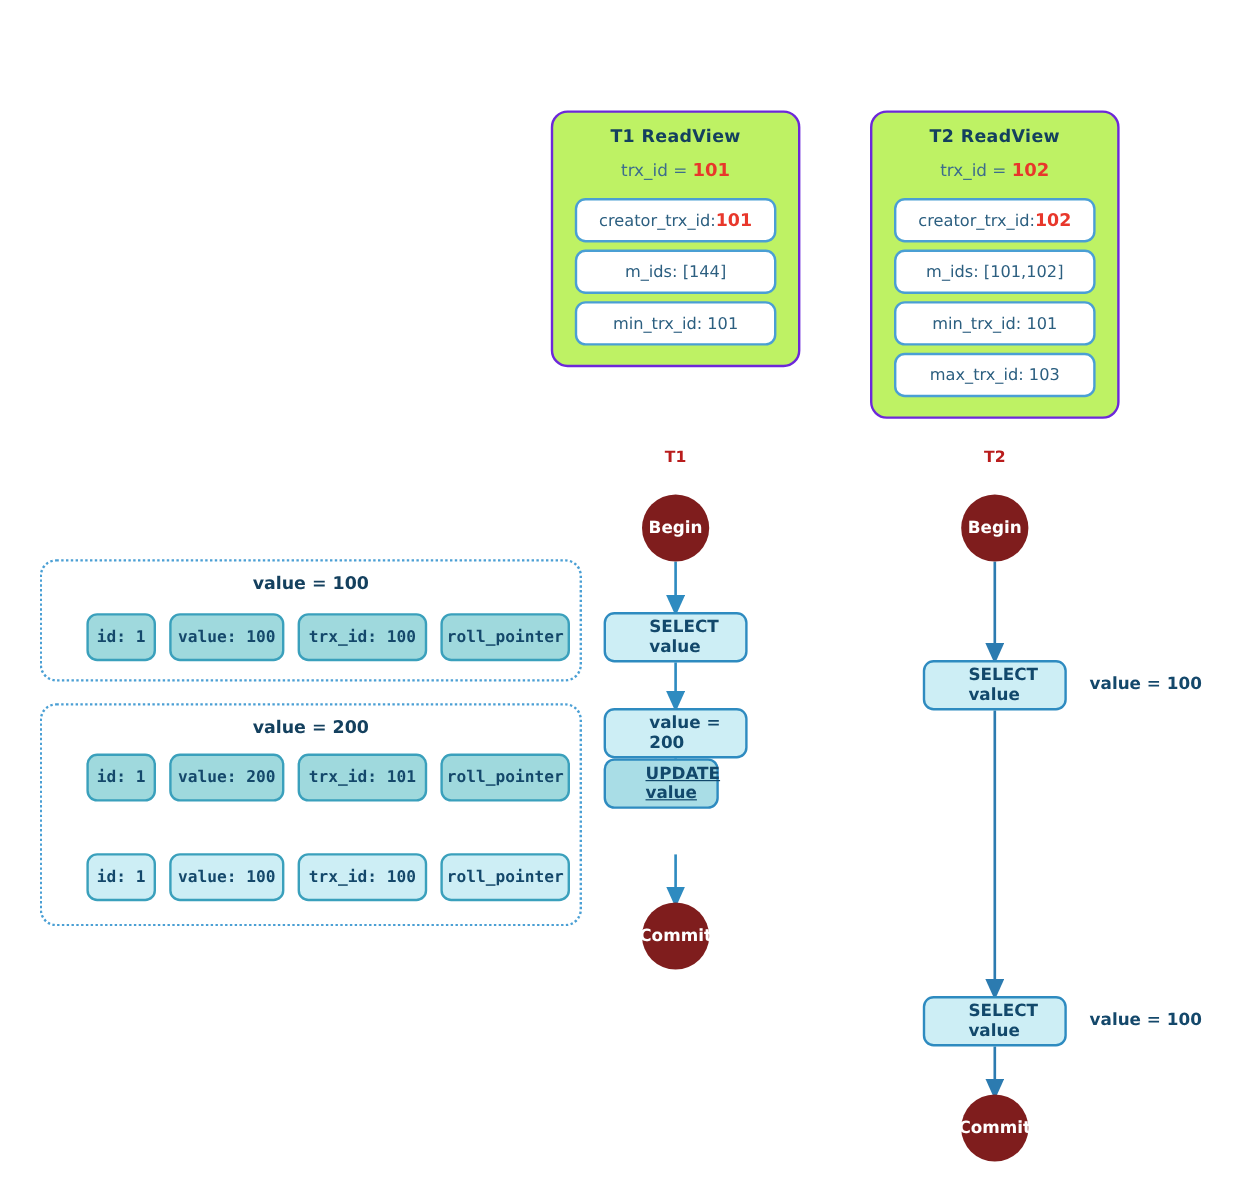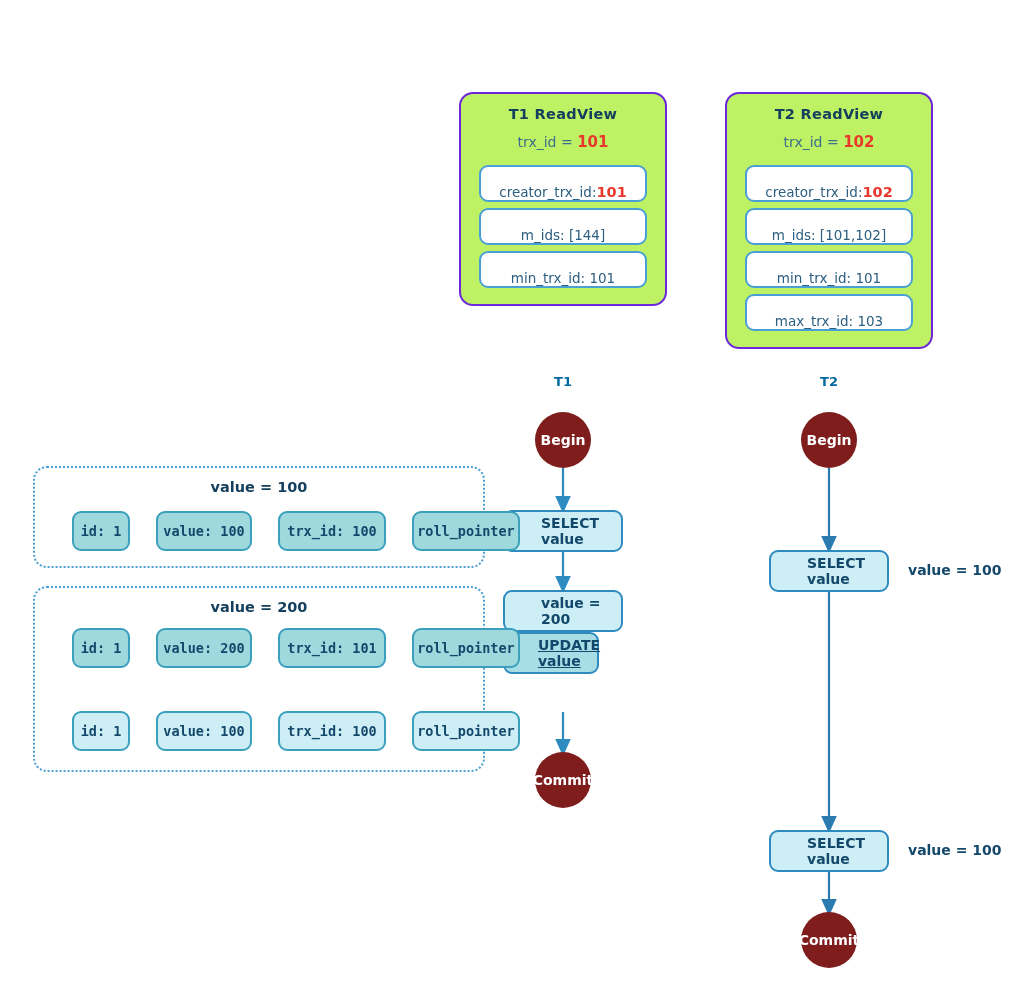--- a/index.html
+++ b/index.html
@@ -40,36 +40,36 @@
     color: #3d6d8c;
     margin-bottom: 14px;
   }
   .rv-trx b { color: #e8372b; font-weight: bold; font-size: 15px; }
   .rv-card {
     background: #ffffff;
     border: 2px solid #4a9fd4;
     border-radius: 9px;
     height: 37px;
     display: flex;
-    align-items: flex-end;
+    align-items: center;
     justify-content: center;
     font-size: 13.5px;
     color: #2c5f80;
     margin-bottom: 6px;
     box-sizing: border-box;
   }
   .rv-card:last-child { margin-bottom: 0; }
   .rv-card b { color: #e8372b; font-weight: bold; font-size: 14.5px; }
 
   
   .tl-label {
     position: absolute;
     font-size: 13px;
     font-weight: bold;
-    color: #0369a1;
+    color: #b91c1c;
     text-align: center;
     width: 120px;
   }
   .node-circle {
     position: absolute;
     width: 56px; height: 56px;
     border-radius: 50%;
     background: #7f1d1d;
     color: #ffffff;
     font-size: 14px;
@@ -114,21 +114,21 @@
   .rec-title {
     text-align: center;
     font-size: 14.5px;
     font-weight: bold;
     color: #14405e;
     margin-top: 11px;
   }
   .rec-row {
     position: absolute;
     display: flex;
-    gap: 26px;
+    gap: 11px;
   }
   .cell {
     height: 40px;
     border: 2px solid #3aa0bc;
     border-radius: 9px;
     display: flex;
     align-items: center;
     justify-content: center;
     font-size: 13.5px;
     font-weight: bold;

